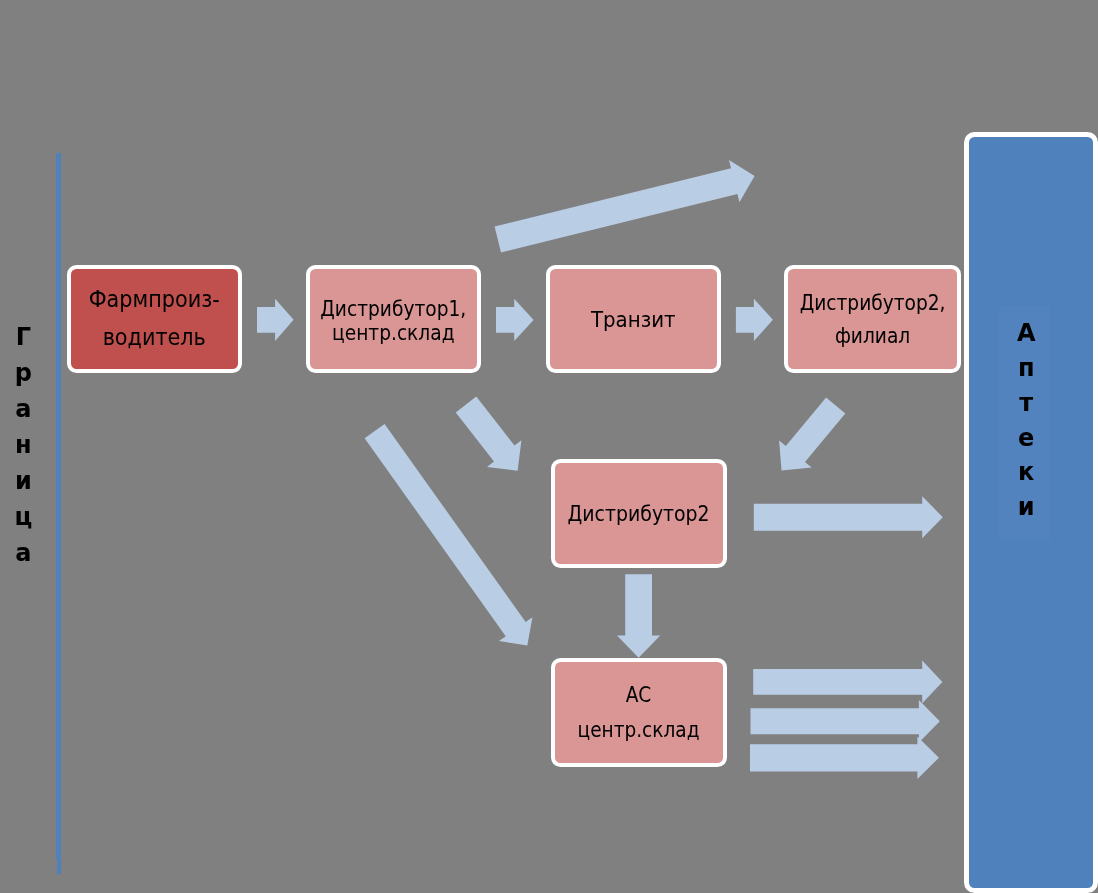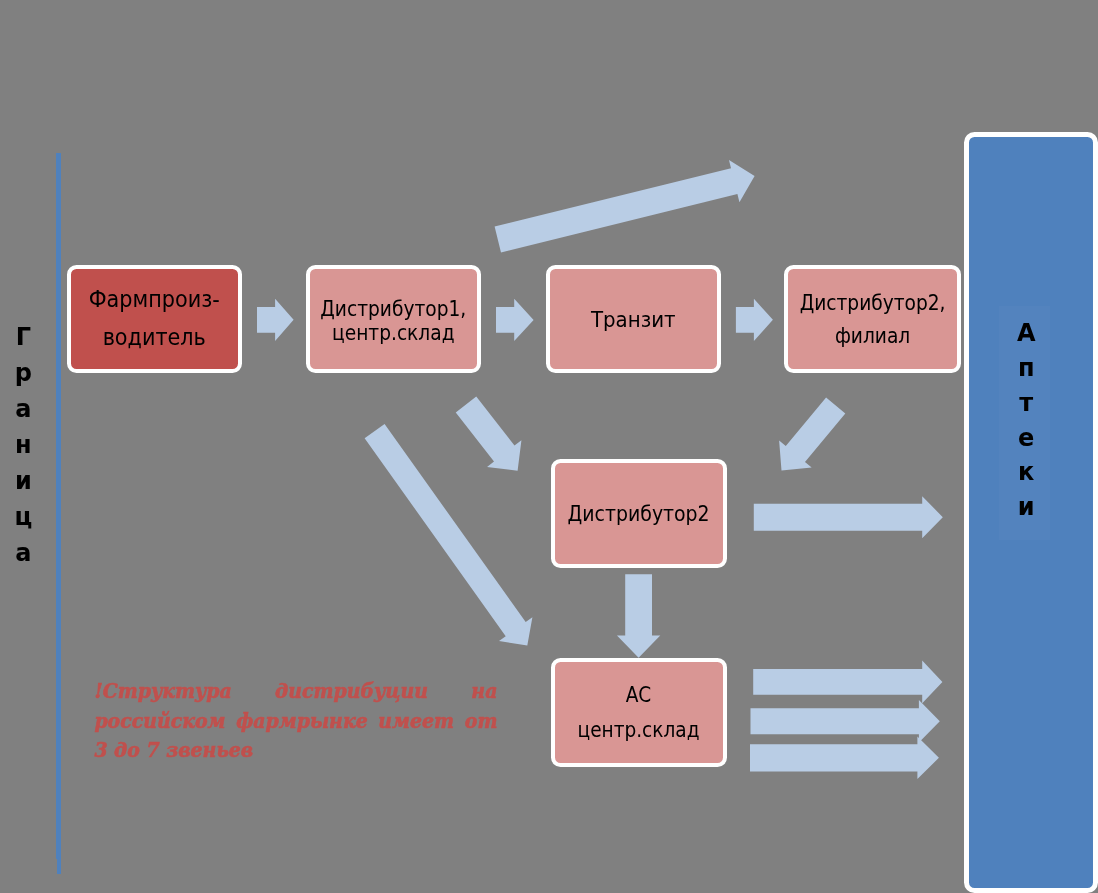--- a/index.html
+++ b/index.html
@@ -139,21 +139,20 @@
   <div id="panel" style="left:963.7px; top:132.1px; width:134.7px; height:760.7px;"></div>
   <div id="panel-label" style="left:998.9px; top:306.2px; width:51px; height:234.3px; padding-top:10.1px; padding-left:3.6px; box-sizing:border-box;">
       <span style="display: block;">А</span>
       <span style="display: block;">п</span>
       <span style="display: block;">т</span>
       <span style="display: block;">е</span>
       <span style="display: block;">к</span>
       <span style="display: block;">и</span>
     </div>
 
-  <div id="note" style="left:94.4px; top:676px; width:403px;">!Структура дистрибуции на российском фармрынке имеет от 3 до 7 звеньев</div>
 
   <svg id="arrow-layer" width="1098" height="893" viewBox="0 0 1098 893" style="position:absolute; left:0; top:0;">
       <polygon points="257.00,306.90 275.10,306.90 275.10,298.65 293.60,319.80 275.10,340.95 275.10,332.70 257.00,332.70" fill="#B9CDE5"></polygon>
       <polygon points="496.00,307.00 514.20,307.00 514.20,298.75 533.60,319.90 514.20,341.05 514.20,332.80 496.00,332.80" fill="#B9CDE5"></polygon>
       <polygon points="735.90,306.90 753.90,306.90 753.90,298.65 772.90,319.80 753.90,340.95 753.90,332.70 735.90,332.70" fill="#B9CDE5"></polygon>
       <polygon points="494.61,226.59 731.02,168.13 728.98,159.88 754.60,176.00 739.45,202.20 737.41,193.95 500.99,252.41" fill="#B9CDE5"></polygon>
       <polygon points="476.25,396.60 514.49,445.60 521.43,440.18 517.60,470.70 487.06,467.01 494.00,461.59 455.75,412.60" fill="#B9CDE5"></polygon>
       <polygon points="384.58,423.99 525.68,622.10 532.40,617.32 527.30,645.50 499.00,641.10 505.72,636.32 364.62,438.21" fill="#B9CDE5"></polygon>
       <polygon points="845.31,413.50 804.99,461.92 811.64,467.46 781.50,470.60 779.13,440.39 785.78,445.93 826.09,397.50" fill="#B9CDE5"></polygon>
       <polygon points="652.00,574.20 652.00,635.50 660.25,635.50 638.60,657.70 616.95,635.50 625.20,635.50 625.20,574.20" fill="#B9CDE5"></polygon>

